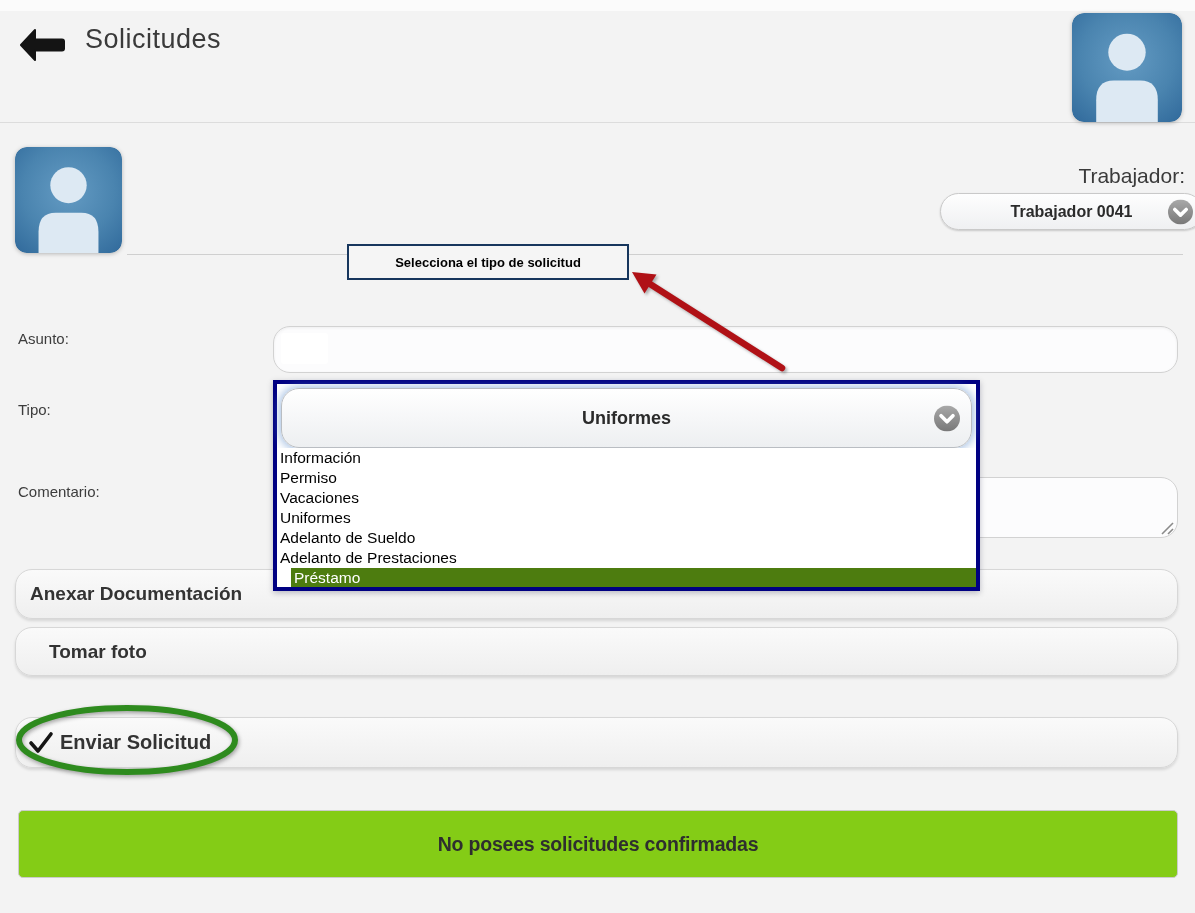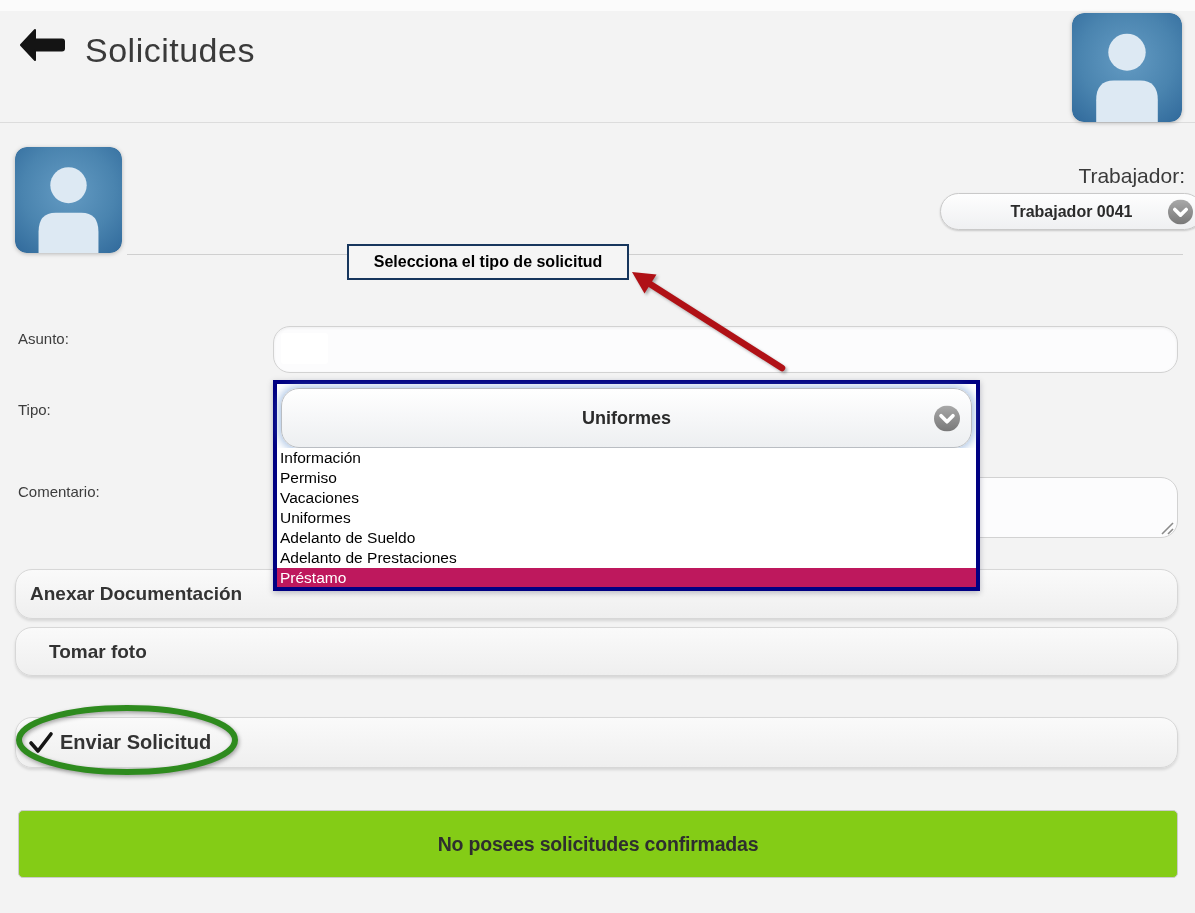--- a/index.html
+++ b/index.html
@@ -7,21 +7,21 @@
     width:1195px;height:913px;position:relative;overflow:hidden;
     background:#f3f3f3;
     font-family:"Liberation Sans","DejaVu Sans",sans-serif;
     color:#3c3c3c;
   }
   .abs{position:absolute;box-sizing:border-box;}
   .top-strip{top:0;left:0;width:1195px;height:11px;background:#fbfbfb;}
 
   
   .back-btn{left:20px;top:28px;width:46px;height:34px;cursor:pointer;z-index:2;}
-  .page-title{left:85px;top:31px;font-size:34px;color:#3a3a3a;letter-spacing:.5px;text-align:right;}
+  .page-title{left:85px;top:24px;font-size:27px;color:#3a3a3a;letter-spacing:.5px;text-align:right;}
   .hdr-divider{left:0;top:122px;width:1195px;height:1px;background:#dcdcdc;}
 
   .avatar{border-radius:12px;overflow:hidden;filter:drop-shadow(0 1px 2px rgba(0,0,0,.25));}
   .avatar.tr{left:1072px;top:13px;width:110px;height:109px;}
   .avatar.lf{left:15px;top:147px;width:107px;height:106px;}
   .avatar svg{display:block;width:100%;height:100%;}
 
   .divider2{left:127px;top:254px;width:1056px;height:1px;background:#cfcfcf;}
 
   
@@ -34,21 +34,21 @@
     font-weight:bold;color:#2b2b2b;cursor:pointer;
   }
   .worker-select{left:940px;top:193px;width:263px;height:37px;font-size:16px;}
   .chev{position:absolute;right:9px;top:50%;transform:translateY(-50%);width:25px;height:25px;}
 
   
   .tooltip{
     left:347px;top:244px;width:282px;height:36px;z-index:4;
     border:2px solid #17365d;background:#f5f5f5;
     display:flex;align-items:center;justify-content:center;
-    font-weight:bold;font-size:16px;color:#000;
+    font-weight:bold;font-size:13px;color:#000;
   }
   .arrow-svg{left:605px;top:258px;width:200px;height:125px;z-index:4;pointer-events:none;}
   .ellipse-svg{left:10px;top:703px;width:240px;height:78px;z-index:6;pointer-events:none;}
 
   
   .form-label{left:18px;font-size:15px;color:#3c3c3c;}
   .lbl-asunto{top:330px;}
   .lbl-tipo{top:401px;}
   .lbl-comentario{top:483px;}
 
@@ -69,21 +69,21 @@
   .dd-select{
     position:absolute;left:4px;right:4px;top:4px;height:58px;
     border-radius:18px;border:1px solid #b9bdc2;
     background:linear-gradient(#ffffff,#edeff1);
     box-shadow:0 0 8px 2px rgba(96,144,205,.55);
     display:flex;align-items:center;justify-content:center;
     font-weight:bold;font-size:18px;color:#2b2b2b;cursor:pointer;
   }
   .dd-list{position:absolute;left:0;right:0;top:64px;bottom:0;background:#fff;overflow:hidden;}
   .dd-option{height:20px;line-height:20px;font-size:15.5px;padding-left:3px;color:#000;cursor:pointer;white-space:nowrap;}
-  .dd-option.highlighted{background:#be185d;color:#ffffff;}
+  .dd-option.highlighted{background:#4d7c0f;color:#ffffff;margin-left:14px;}
 
   .comment-area{
     left:273px;top:477px;width:905px;height:61px;z-index:1;
     background:#fcfcfd;border:1px solid #d2d2d2;border-radius:17px;
     resize:none;outline:none;font-family:inherit;font-size:17px;padding:8px 16px;color:#333;
   }
   .grip{left:1160px;top:521px;width:14px;height:14px;z-index:1;}
 
   
   .btn{

